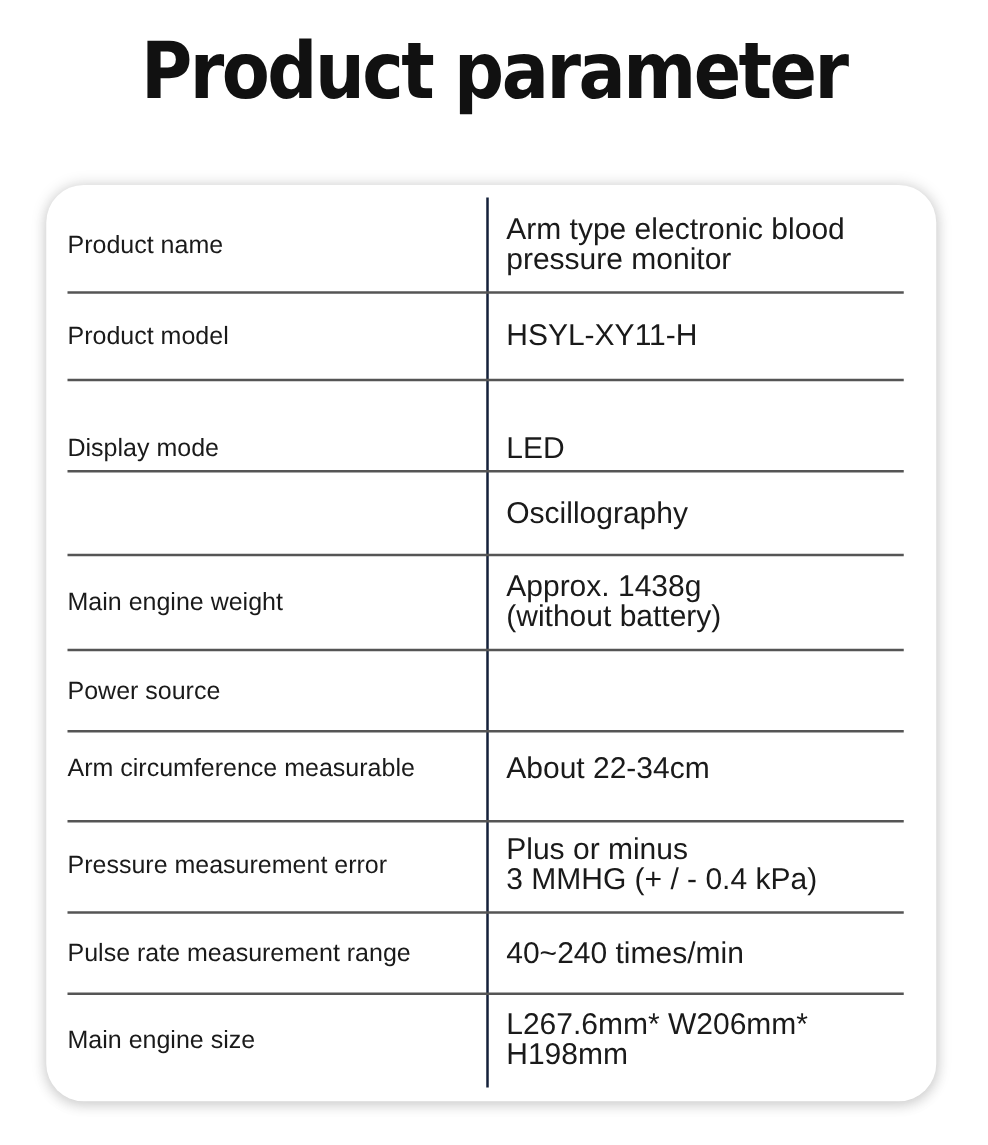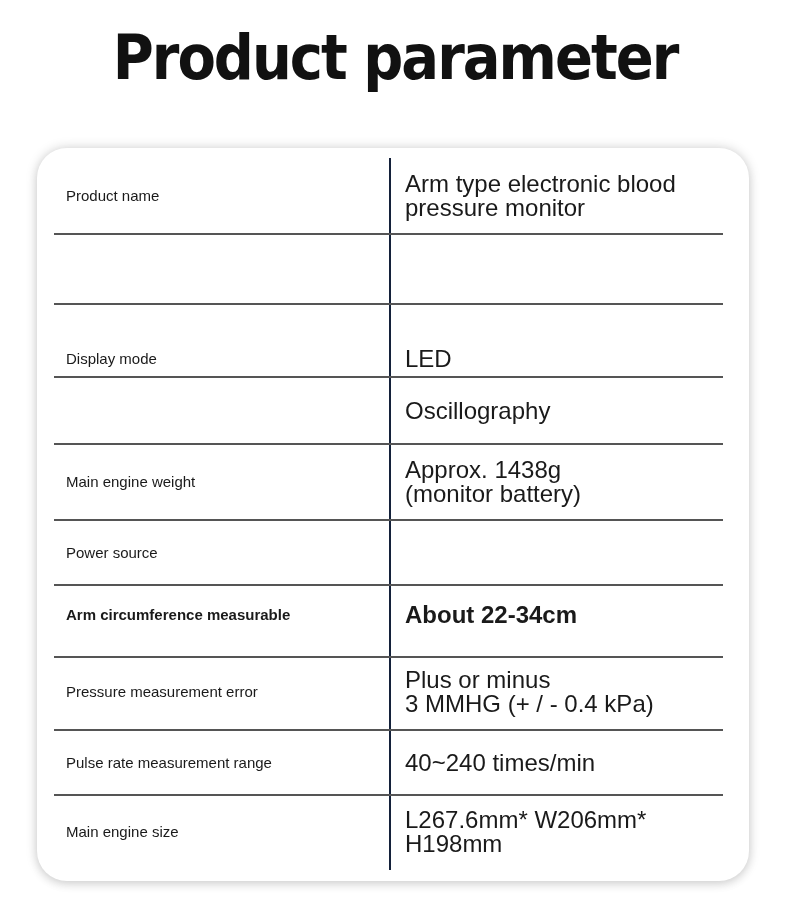--- a/index.html
+++ b/index.html
@@ -17,21 +17,21 @@
     position: absolute; left: 37px; top: 148px; width: 712px; height: 733px;
     background: #ffffff; border-radius: 30px;
     box-shadow: 0 0 12px rgba(0,0,0,0.18), 0 4px 10px rgba(0,0,0,0.08);
   }
   .vline {
     position: absolute; left: 352px; top: 10px; width: 2px; height: 712px; background: #14213a;
   }
   .row { position: absolute; left: 17px; width: 669px; }
   .hline { position: absolute; left: 17px; width: 669px; height: 2px; background: #555555; }
   .cell-k {
-    position: absolute; left: 12px; width: 330px; font-size: 15px; line-height: 24px;
+    position: absolute; left: 0; width: 330px; font-size: 20px; line-height: 24px;
     display: flex; align-items: center; height: 100%;
   }
   .cell-v {
     position: absolute; left: 351px; width: 340px; font-size: 24px; line-height: 24px;
     display: flex; align-items: center; height: 100%; white-space: pre-line;
   }
 </style>
 </head>
 <body>
 
@@ -40,46 +40,50 @@
 <div class="card">
   <div class="vline"></div>
 
   <div class="row" style="top:10px;height:76px;">
     <div class="cell-k">Product name</div>
     <div class="cell-v">Arm type electronic blood
 pressure monitor</div>
   </div>
   <div class="hline" style="top:85px;"></div>
 
+  <div class="row" style="top:87px;height:68px;">
+    <div class="cell-k">Product model</div>
+    <div class="cell-v">HSYL-XY11-H</div>
+  </div>
   <div class="hline" style="top:155px;"></div>
 
   <div class="row" style="top:157px;height:70px;margin-top:19px;">
     <div class="cell-k">Display mode</div>
     <div class="cell-v">LED</div>
   </div>
   <div class="hline" style="top:228px;"></div>
 
   <div class="row" style="top:230px;height:66px;">
     <div class="cell-v">Oscillography</div>
   </div>
   <div class="hline" style="top:295px;"></div>
 
   <div class="row" style="top:297px;height:74px;">
     <div class="cell-k">Main engine weight</div>
     <div class="cell-v">Approx. 1438g
-(monitor battery)</div>
+(without battery)</div>
   </div>
   <div class="hline" style="top:371px;"></div>
 
   <div class="row" style="top:373px;height:63px;">
     <div class="cell-k">Power source</div>
   </div>
   <div class="hline" style="top:436px;"></div>
 
-  <div class="row" style="top:438px;height:58px;font-weight:bold;">
+  <div class="row" style="top:438px;height:58px;">
     <div class="cell-k">Arm circumference measurable</div>
     <div class="cell-v">About 22-34cm</div>
   </div>
   <div class="hline" style="top:508px;"></div>
 
   <div class="row" style="top:510px;height:67px;">
     <div class="cell-k">Pressure measurement error</div>
     <div class="cell-v">Plus or minus
 3 MMHG (+ / - 0.4 kPa)</div>
   </div>

